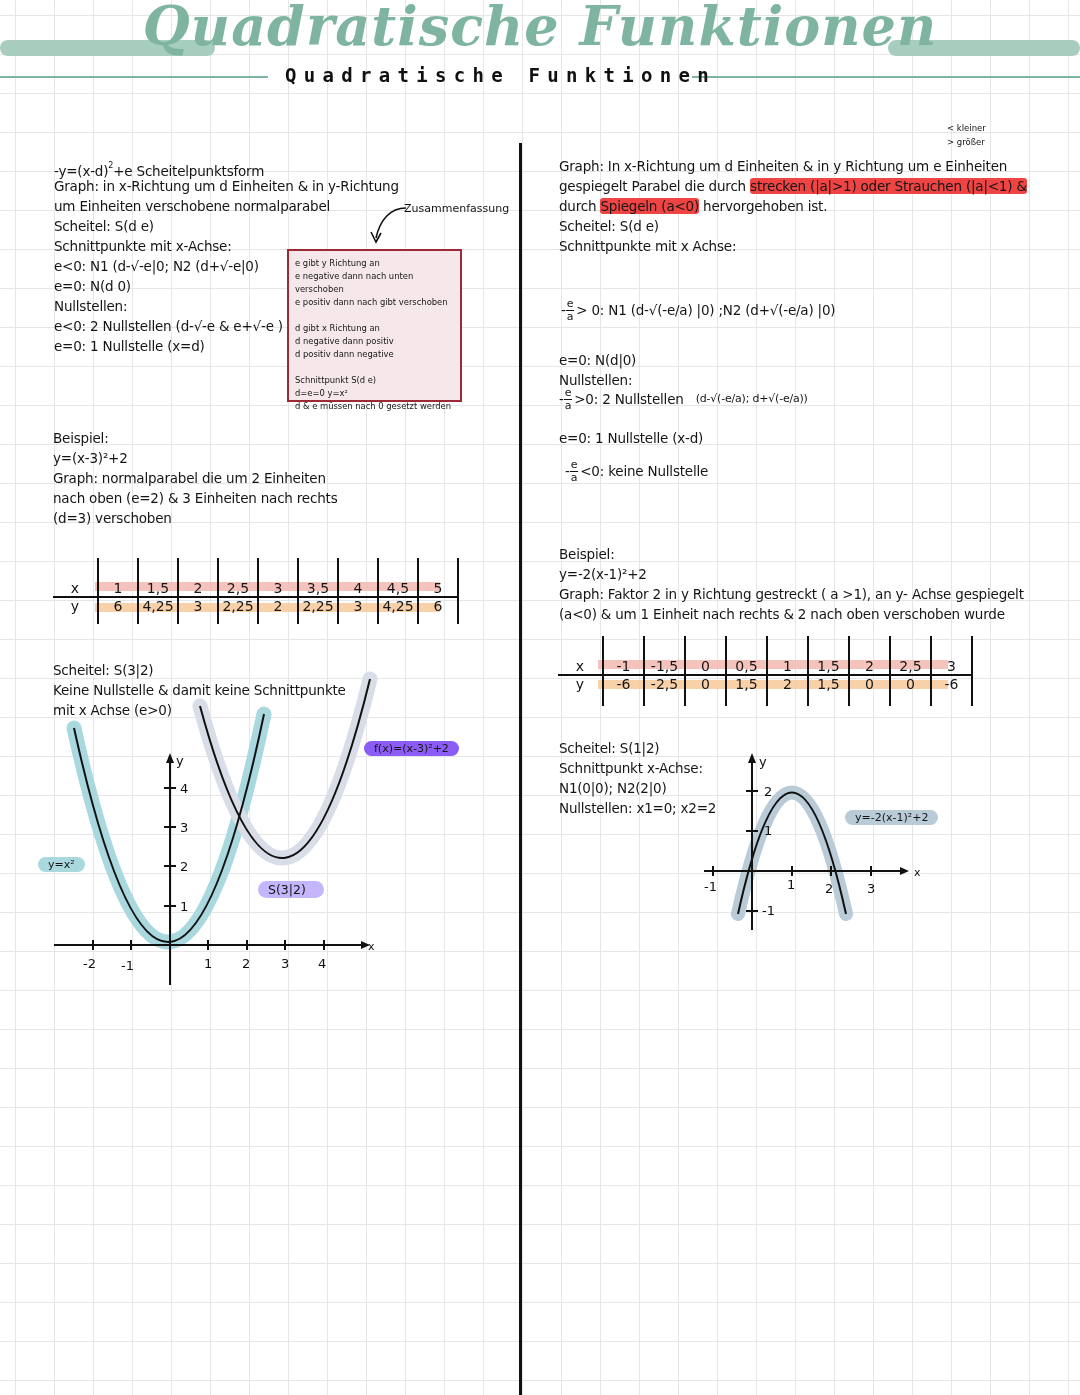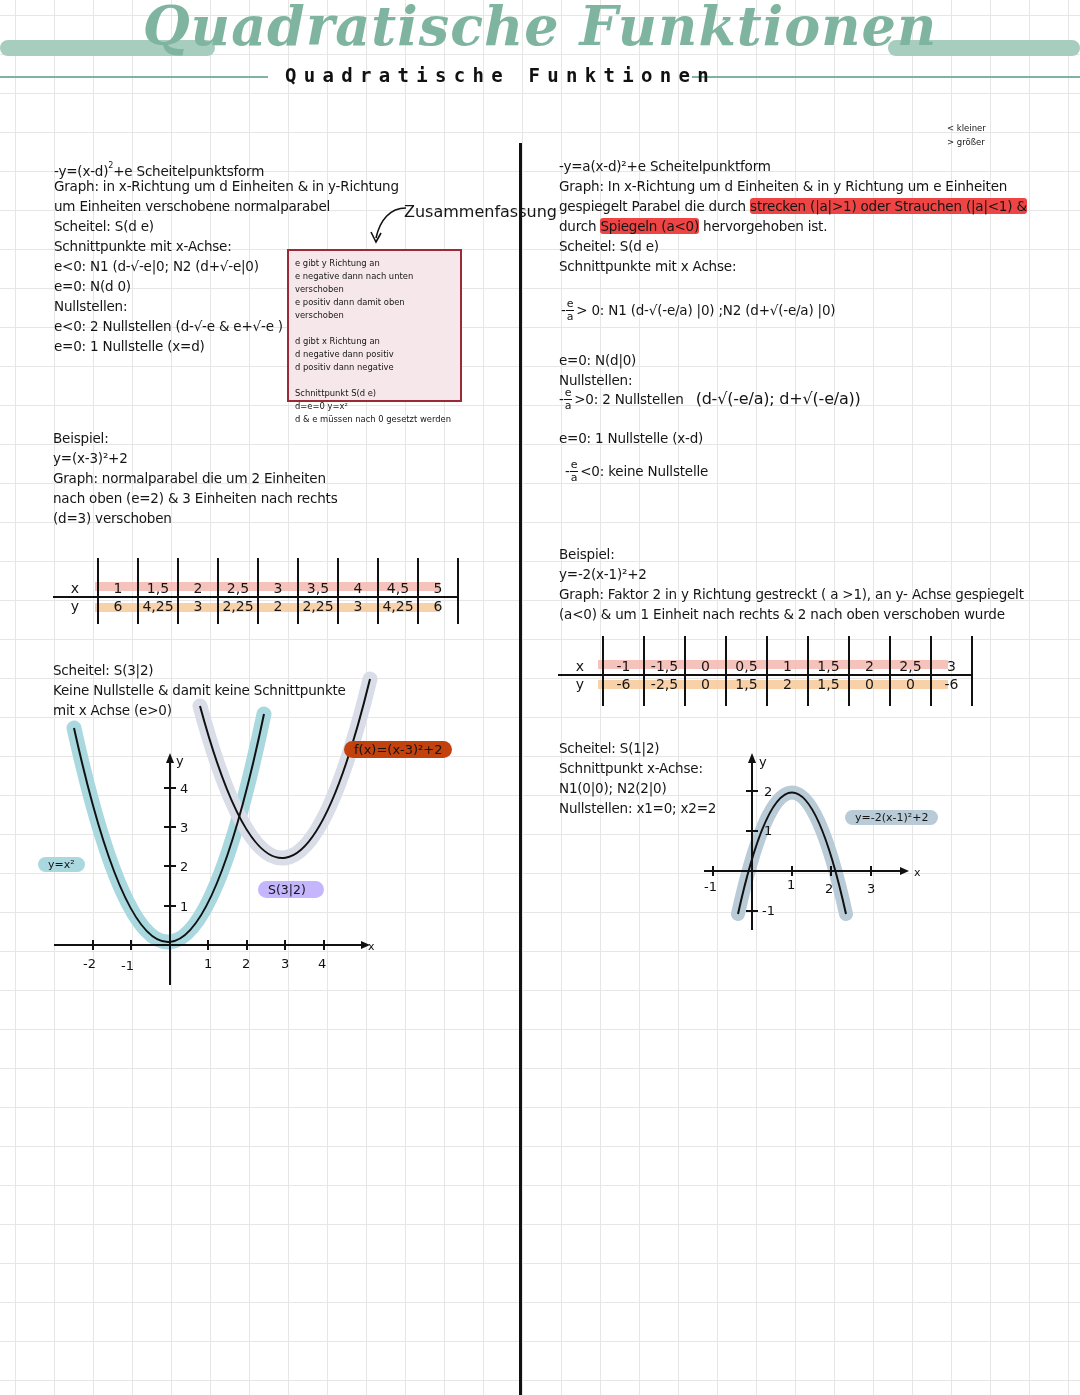--- a/index.html
+++ b/index.html
@@ -71,30 +71,30 @@
   <div>um Einheiten verschobene normalparabel</div>
   <div>Scheitel: S(d e)</div>
   <div>Schnittpunkte mit x-Achse:</div>
   <div>e&lt;0: N1 (d-√-e|0; N2 (d+√-e|0)</div>
   <div>e=0: N(d 0)</div>
   <div>Nullstellen:</div>
   <div>e&lt;0: 2 Nullstellen (d-√-e &amp;  e+√-e )</div>
   <div>e=0: 1 Nullstelle (x=d)</div>
 </div>
 
-<div class="abs" style="left:404px;top:202px;font-size:16px;">Zusammenfassung</div>
+<div class="abs" style="left:404px;top:202px;font-size:11px;">Zusammenfassung</div>
 <svg class="abs" style="left:368px;top:202px;" width="40" height="42" viewBox="0 0 40 42">
   <path d="M38 6 C 22 6, 12 18, 8 36" stroke="#111" stroke-width="1.6" fill="none"></path>
   <path d="M3 30 L8 40 L13 31" stroke="#111" stroke-width="1.6" fill="none"></path>
 </svg>
 
 <div class="abs box">
   <div>e gibt y Richtung an</div>
   <div>e negative dann nach unten verschoben</div>
-  <div>e positiv dann damit oben verschoben</div>
+  <div>e positiv dann nach gibt verschoben</div>
   <div class="gap"></div>
   <div>d gibt x Richtung an</div>
   <div>d negative dann positiv</div>
   <div>d positiv dann negative</div>
   <div class="gap"></div>
   <div>Schnittpunkt S(d e)</div>
   <div>d=e=0 y=x²</div>
   <div>d &amp; e müssen nach 0 gesetzt werden</div>
 </div>
 
@@ -176,30 +176,29 @@
     <text x="318" y="968">4</text>
     <text x="180" y="911">1</text>
     <text x="180" y="871">2</text>
     <text x="180" y="832">3</text>
     <text x="180" y="793">4</text>
     <text x="176" y="765">y</text>
     <text x="368" y="950" font-size="11">x</text>
   </g>
 </svg>
 <div class="pill" style="left:38px;top:857px;background:#a9d8df;font-size:11px;">y=x²</div>
-<div class="pill" style="left:344px;top:741px;background:#c2410c;font-size:13px;">f(x)=(x-3)²+2</div>
+<div class="pill" style="left:364px;top:741px;background:#8b5cf6;font-size:11px;">f(x)=(x-3)²+2</div>
 <div class="pill" style="left:258px;top:881px;background:#c4b5fd;font-size:12.5px;padding-right:18px;">S(3|2)</div>
 
 <div class="abs legend-small" style="left:947px;top:121px;">
   <div>&lt; kleiner</div>
   <div>&gt; größer</div>
 </div>
 
 <div class="abs txt" style="left:559px;top:156px;">
-  <div>-y=a(x-d)²+e Scheitelpunktform</div>
   <div>Graph: In x-Richtung um d Einheiten &amp; in y Richtung um e Einheiten</div>
   <div><span>gespiegelt Parabel die durch </span><span class="hl-blue">strecken (|a|&gt;1) oder Strauchen (|a|&lt;1) &amp;</span></div>
   <div><span>durch </span><span class="hl-blue">Spiegeln (a&lt;0)</span><span> hervorgehoben ist.</span></div>
   <div>Scheitel: S(d e)</div>
   <div>Schnittpunkte mit x Achse:</div>
 </div>
 
 <div class="abs txt" style="left:561px;top:292px;height:36px;display:flex;align-items:center;">
   <span>-</span>
     <span class="frac">
@@ -213,21 +212,21 @@
   <div>e=0: N(d|0)</div>
   <div>Nullstellen:</div>
 </div>
 <div class="abs txt" style="left:559px;top:384px;display:flex;align-items:center;height:30px;">
   <span>-</span>
     <span class="frac">
       <span class="num">e</span>
       <span>a</span>
     </span>
   <span style="margin-left:2px;">&gt;0: 2 Nullstellen</span>
-  <span style="margin-left:12px;font-size:16px;">(d-√(-e/a); d+√(-e/a))</span>
+  <span style="margin-left:12px;font-size:11px;">(d-√(-e/a); d+√(-e/a))</span>
 </div>
 <div class="abs txt" style="left:559px;top:428px;">e=0: 1 Nullstelle (x-d)</div>
 <div class="abs txt" style="left:565px;top:456px;display:flex;align-items:center;height:30px;">
   <span>-</span>
     <span class="frac">
       <span class="num">e</span>
       <span>a</span>
     </span>
   <span style="margin-left:2px;">&lt;0: keine Nullstelle</span>
 </div>

